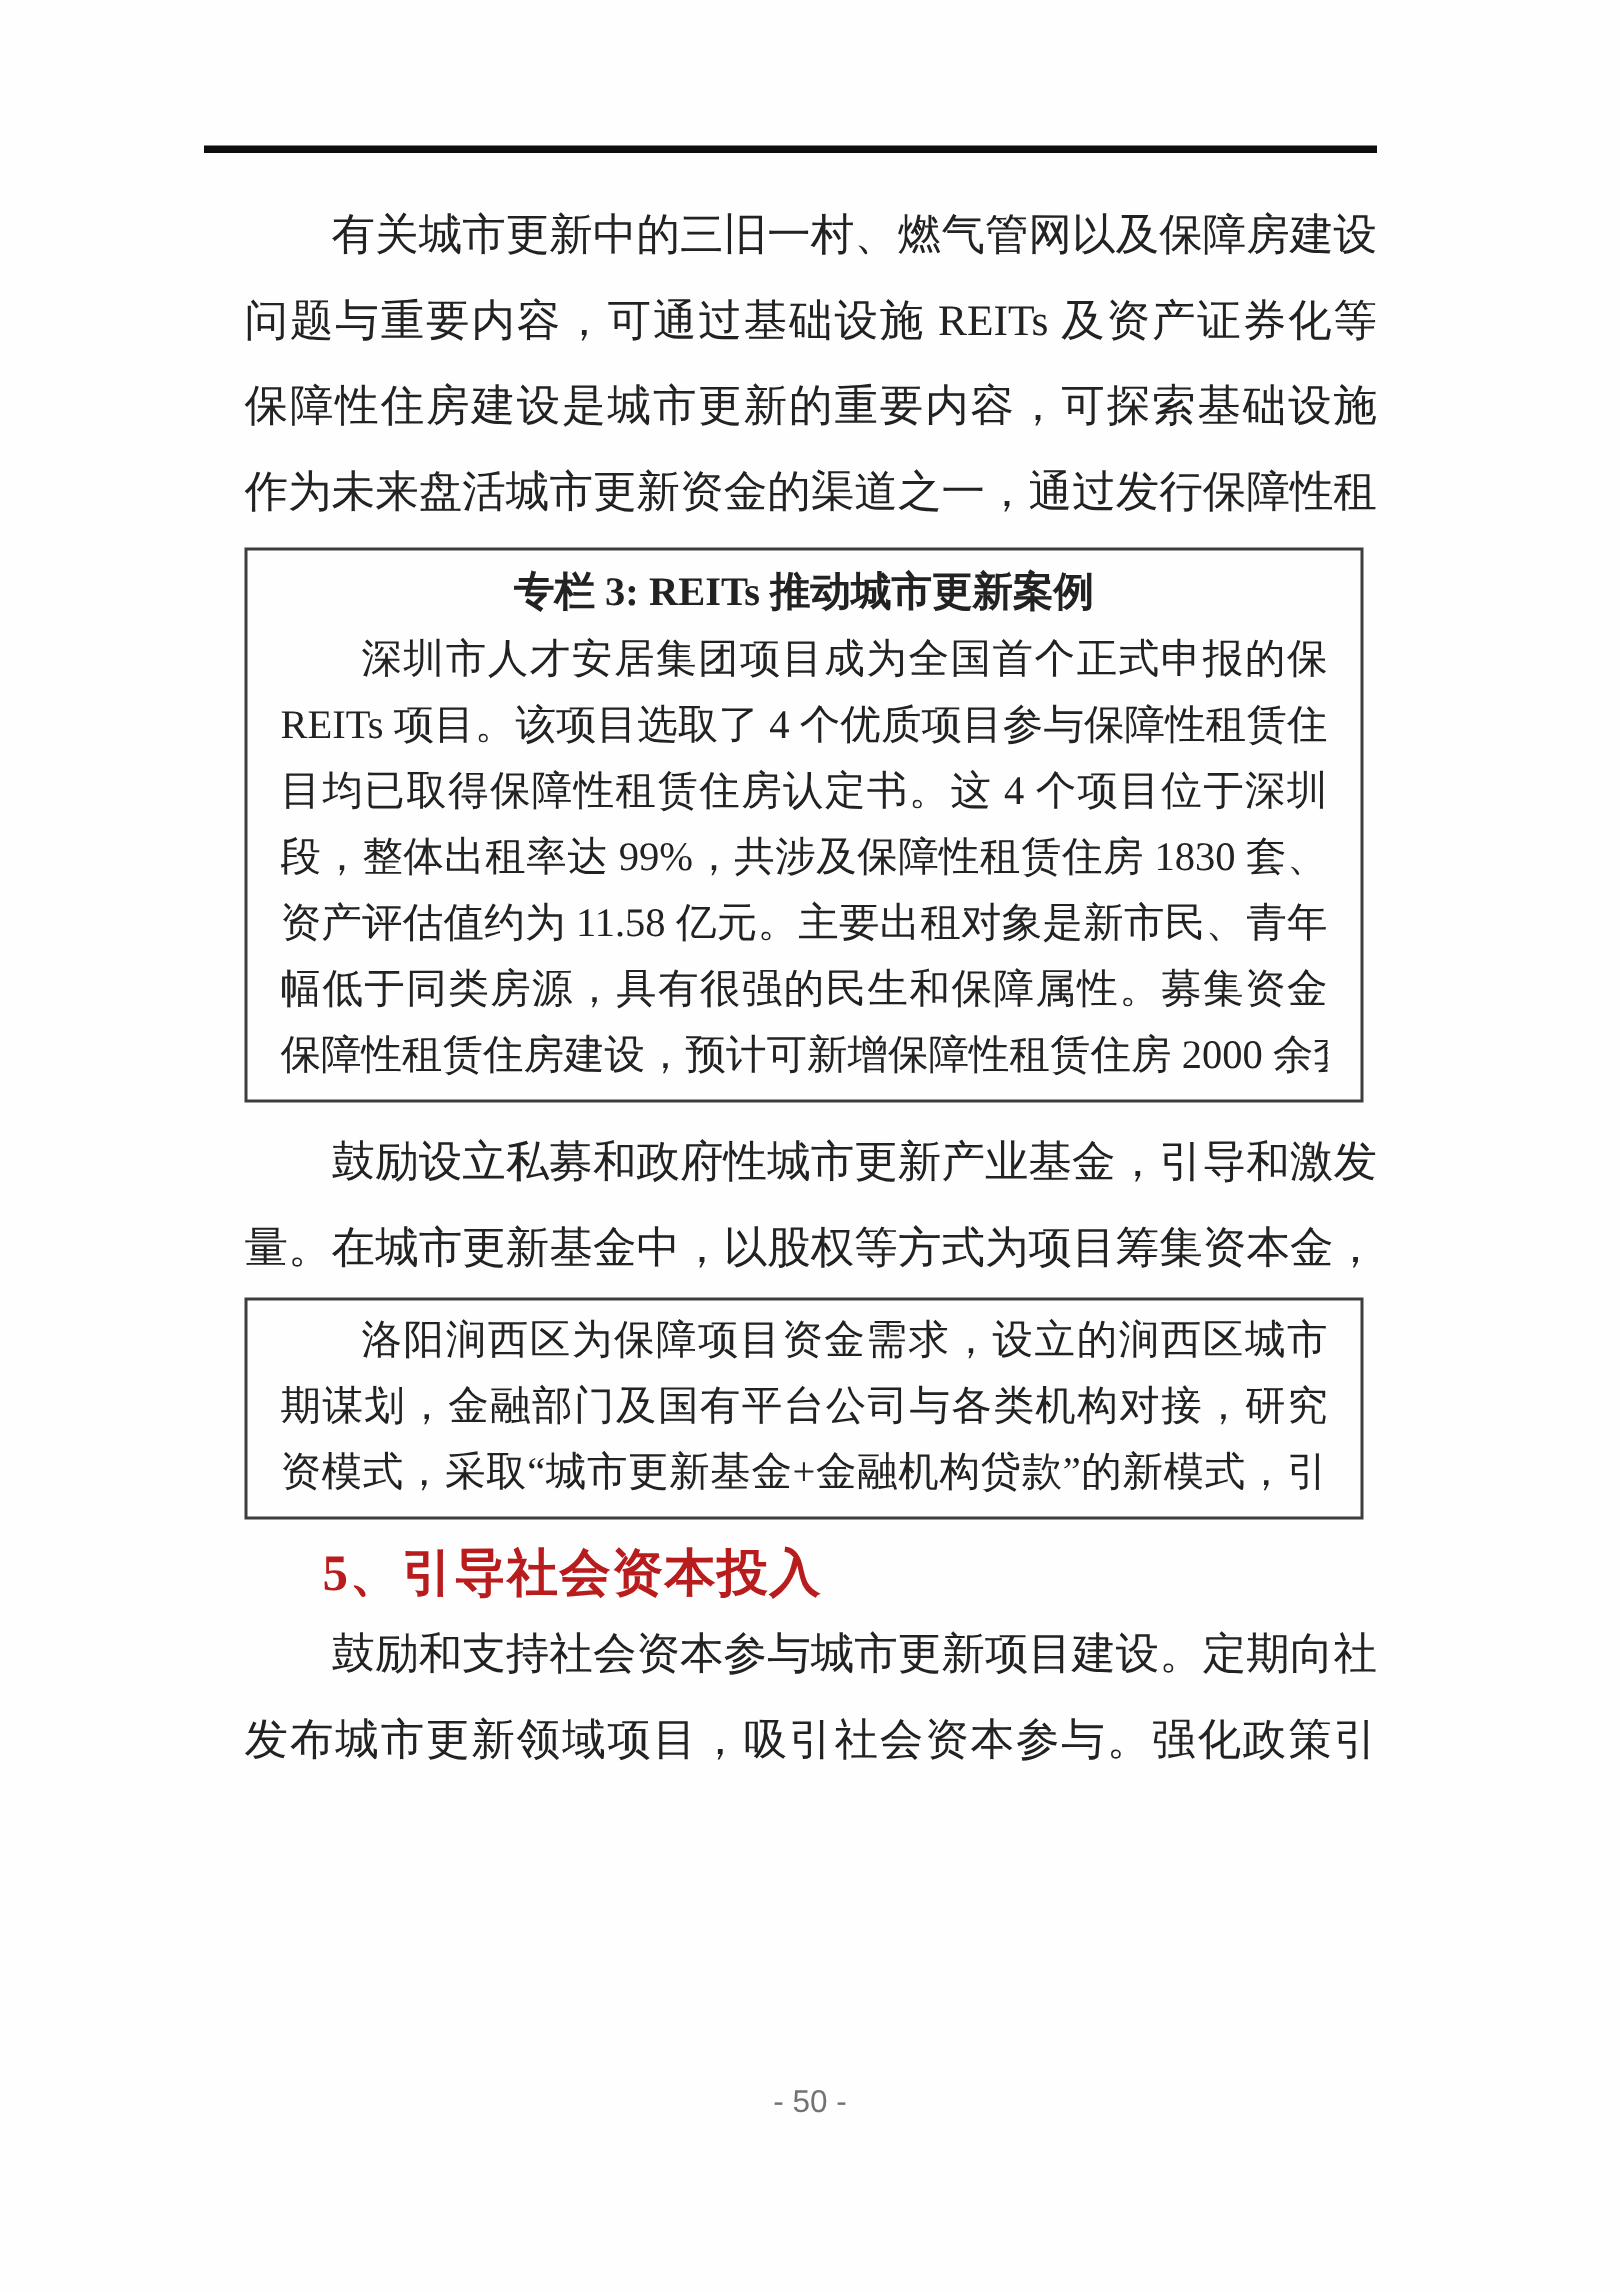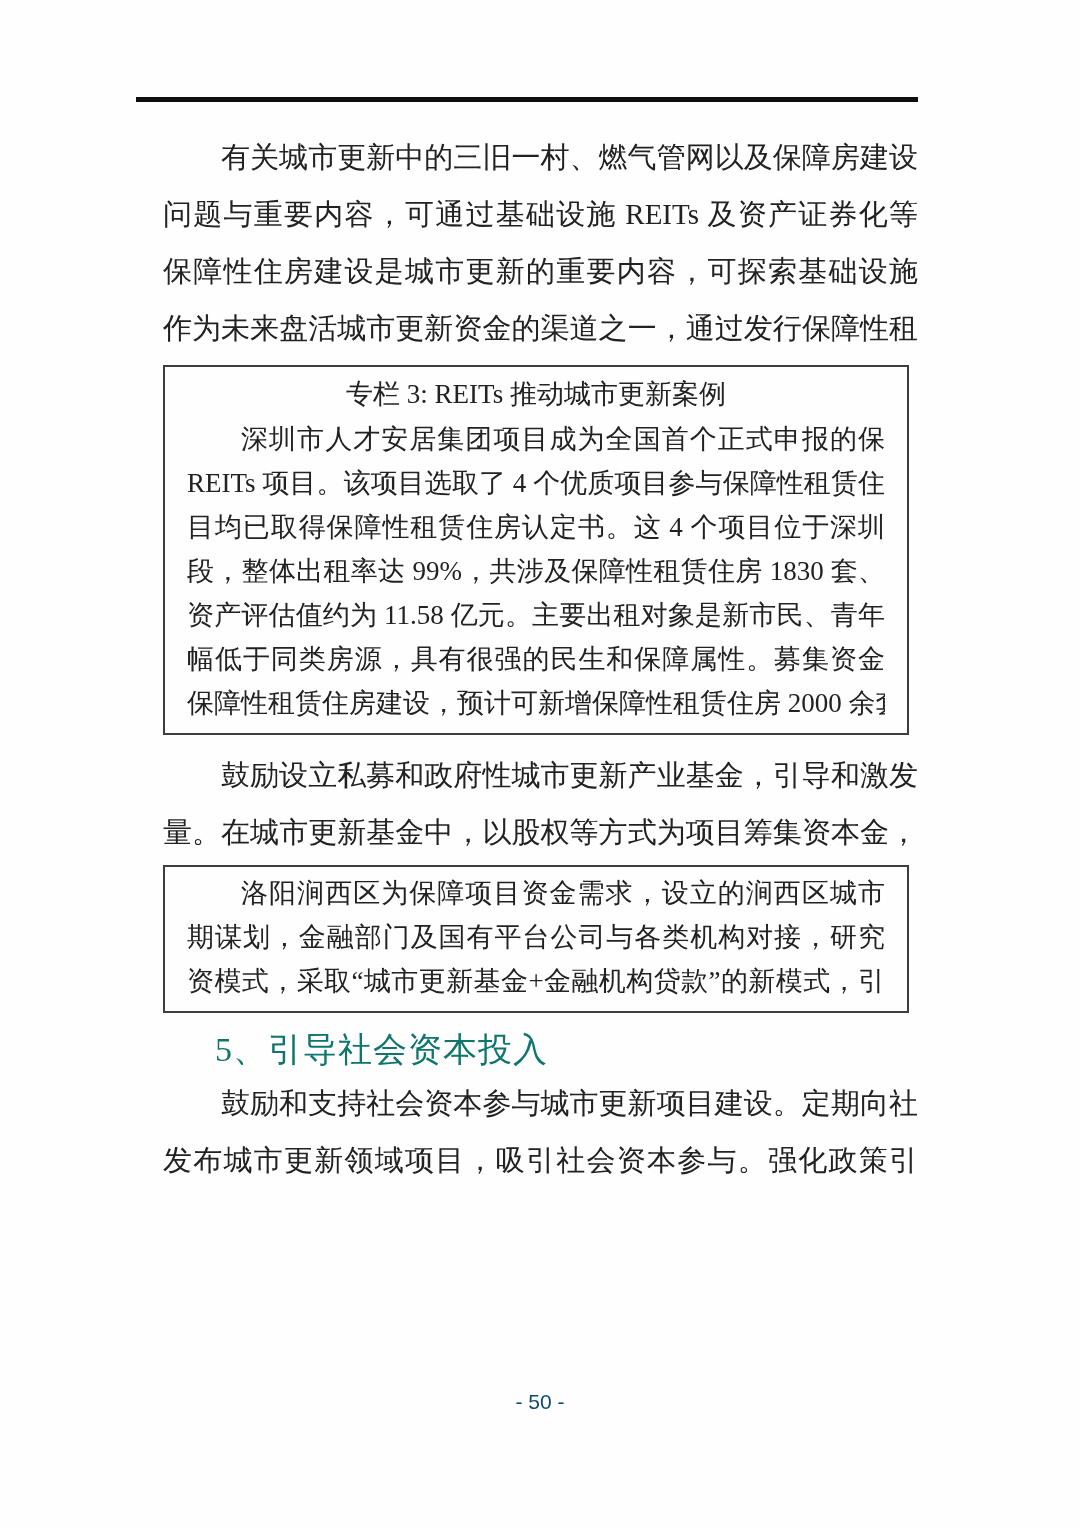--- a/index.html
+++ b/index.html
@@ -37,53 +37,53 @@
     border: 2px solid #3d3d3d;
     margin-right: 9px;
     padding: 4px 22px 8px 22px;
     font-size: 27px;
     background: #fefefe;
   }
   .box-title {
     height: 46px;
     line-height: 46px;
     text-align: center;
-    font-weight: normal;
+    font-weight: bold;
     overflow: hidden;
   }
   .bline {
     height: 44px;
     line-height: 44px;
     overflow: hidden;
     white-space: nowrap;
   }
   .bline.jl { white-space: normal; }
   .p1 { margin-top: 27px; }
   .box3 { margin-top: 8px; }
   .p2 { margin-top: 12px; }
   .box4 { margin-top: 4px; }
   .section-heading {
     margin: 14px 0 0 52px;
     height: 46px;
     line-height: 46px;
     font-size: 34px;
-    font-weight: normal;
+    font-weight: bold;
     letter-spacing: 1px;
-    color: #0f766e;
+    color: #b91c1c;
   }
   .p3 { margin-top: 2px; }
   .page-footer {
     position: absolute;
     left: 0;
     right: 0;
     top: 1390px;
     text-align: center;
     font-family: "Liberation Sans", "DejaVu Sans", sans-serif;
     font-size: 21px;
-    color: #0c4a6e;
+    color: #737373;
   }
 </style>
 </head>
 <body>
 
 <div class="page">
 
   <div class="header-rule"></div>
 
   <div class="content">

